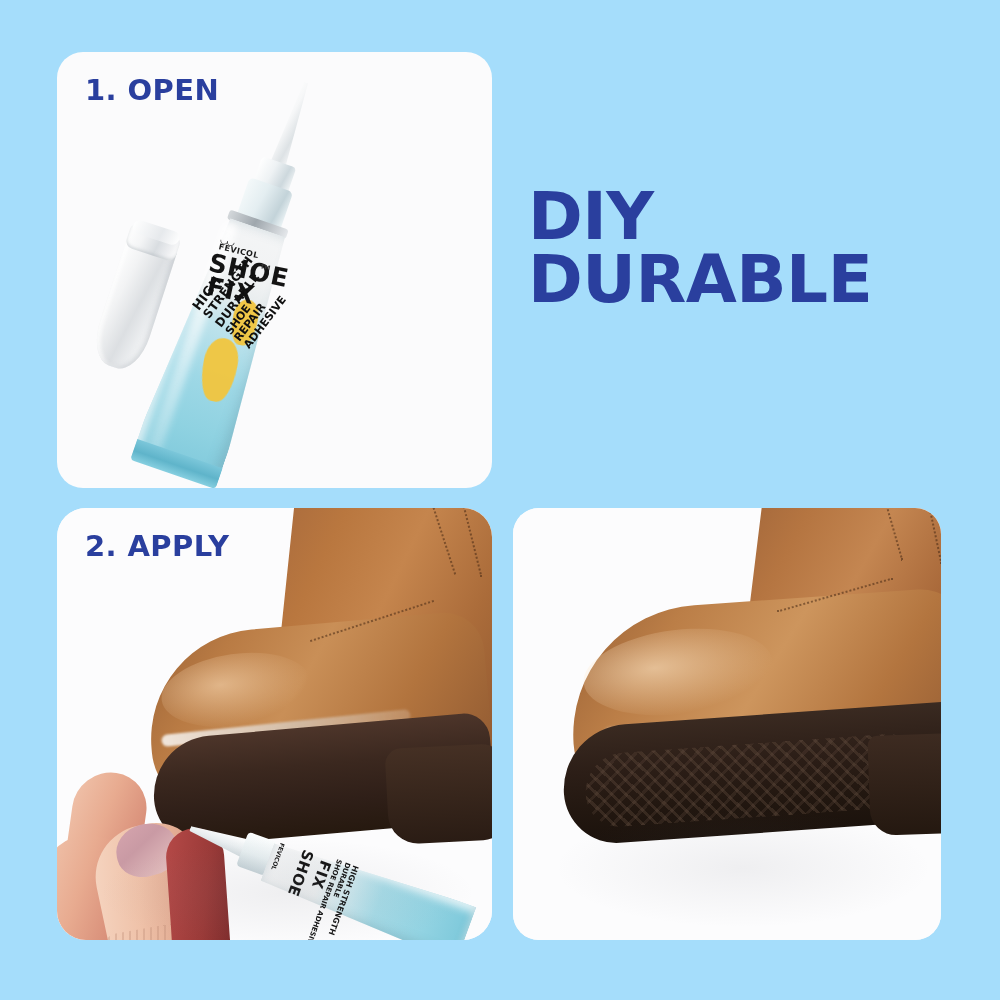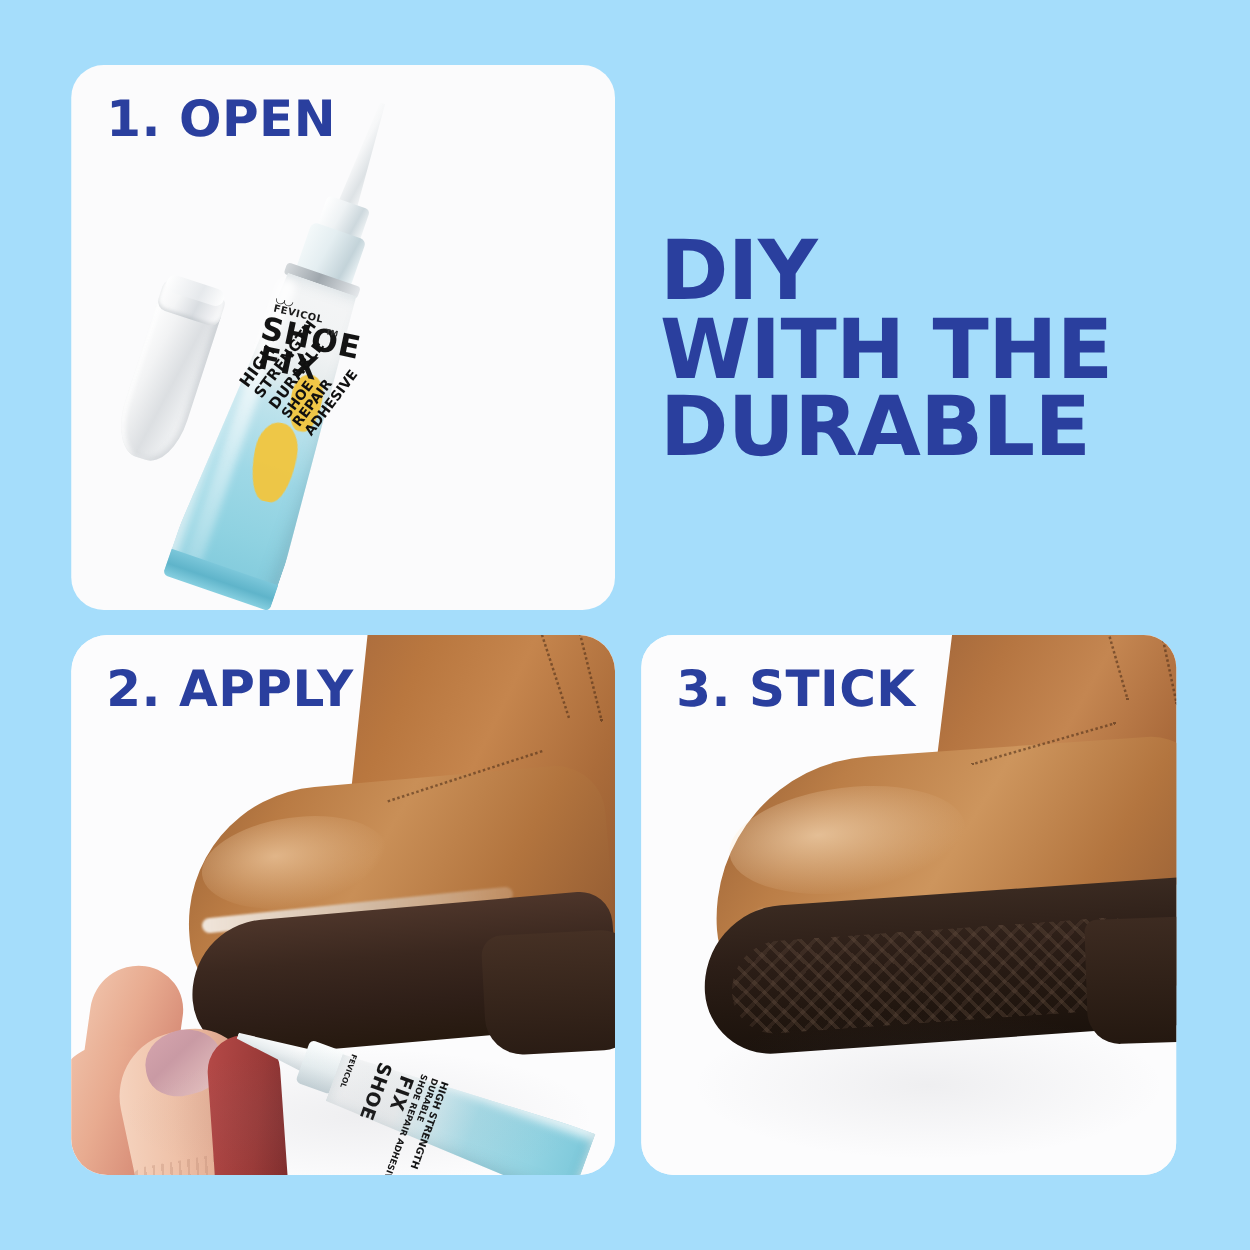--- a/index.html
+++ b/index.html
@@ -34,21 +34,21 @@
   #panel-open   { left: 57px;  top: 52px;  width: 435px; height: 436px; }
   #panel-apply  { left: 57px;  top: 508px; width: 435px; height: 432px; border-radius: 29px; }
   #panel-stick  { left: 513px; top: 508px; width: 428px; height: 432px; }
 
   .panel-title {
     position: absolute;
     left: 28px;
     top: 24px;
     z-index: 40;
     color: #2a3f9e;
-    font-size: 40px;
+    font-size: 29px;
     font-weight: bold;
     letter-spacing: 0.4px;
     line-height: 1;
     white-space: nowrap;
     font-family: "DejaVu Sans", sans-serif;
   }
 
   
   #headline {
     position: absolute;
@@ -581,22 +581,20 @@
       <div class="boot2-stitch" style="left:356px; top:-4px; width:120px; transform:rotate(78deg);"></div>
       <div class="boot3-vamp"></div>
       <div class="boot3-toe-hl"></div>
       <div class="boot2-stitch" style="left:262px; top:86px; width:120px; transform:rotate(-16deg);"></div>
       <div class="boot3-edge-hl"></div>
       <div class="boot3-sole"></div>
       <div class="boot3-tread"></div>
       <div class="boot3-heel"></div>
       <div class="soft-shadow" style="left:40px; top:300px; width:380px; height:120px;"></div>
     </div>
-    <div class="panel-title">3. STICK</div>
   </div>
 
   <div id="headline">
     <span class="hl-line">DIY</span>
-    <span class="hl-line">WITH THE</span>
     <span class="hl-line">DURABLE</span>
   </div>
 
 </div>
 
 </body></html>

